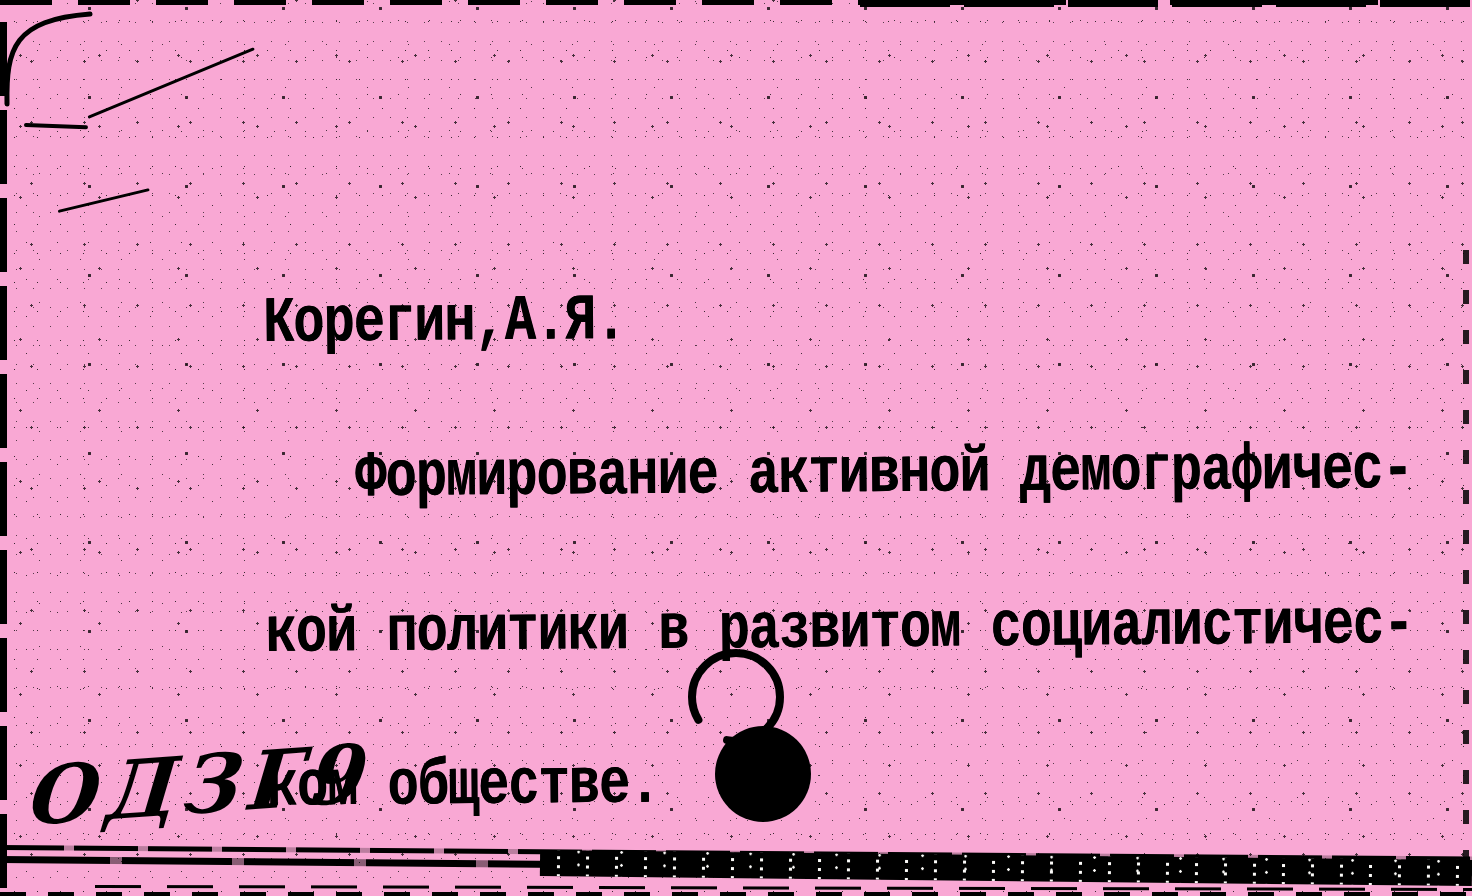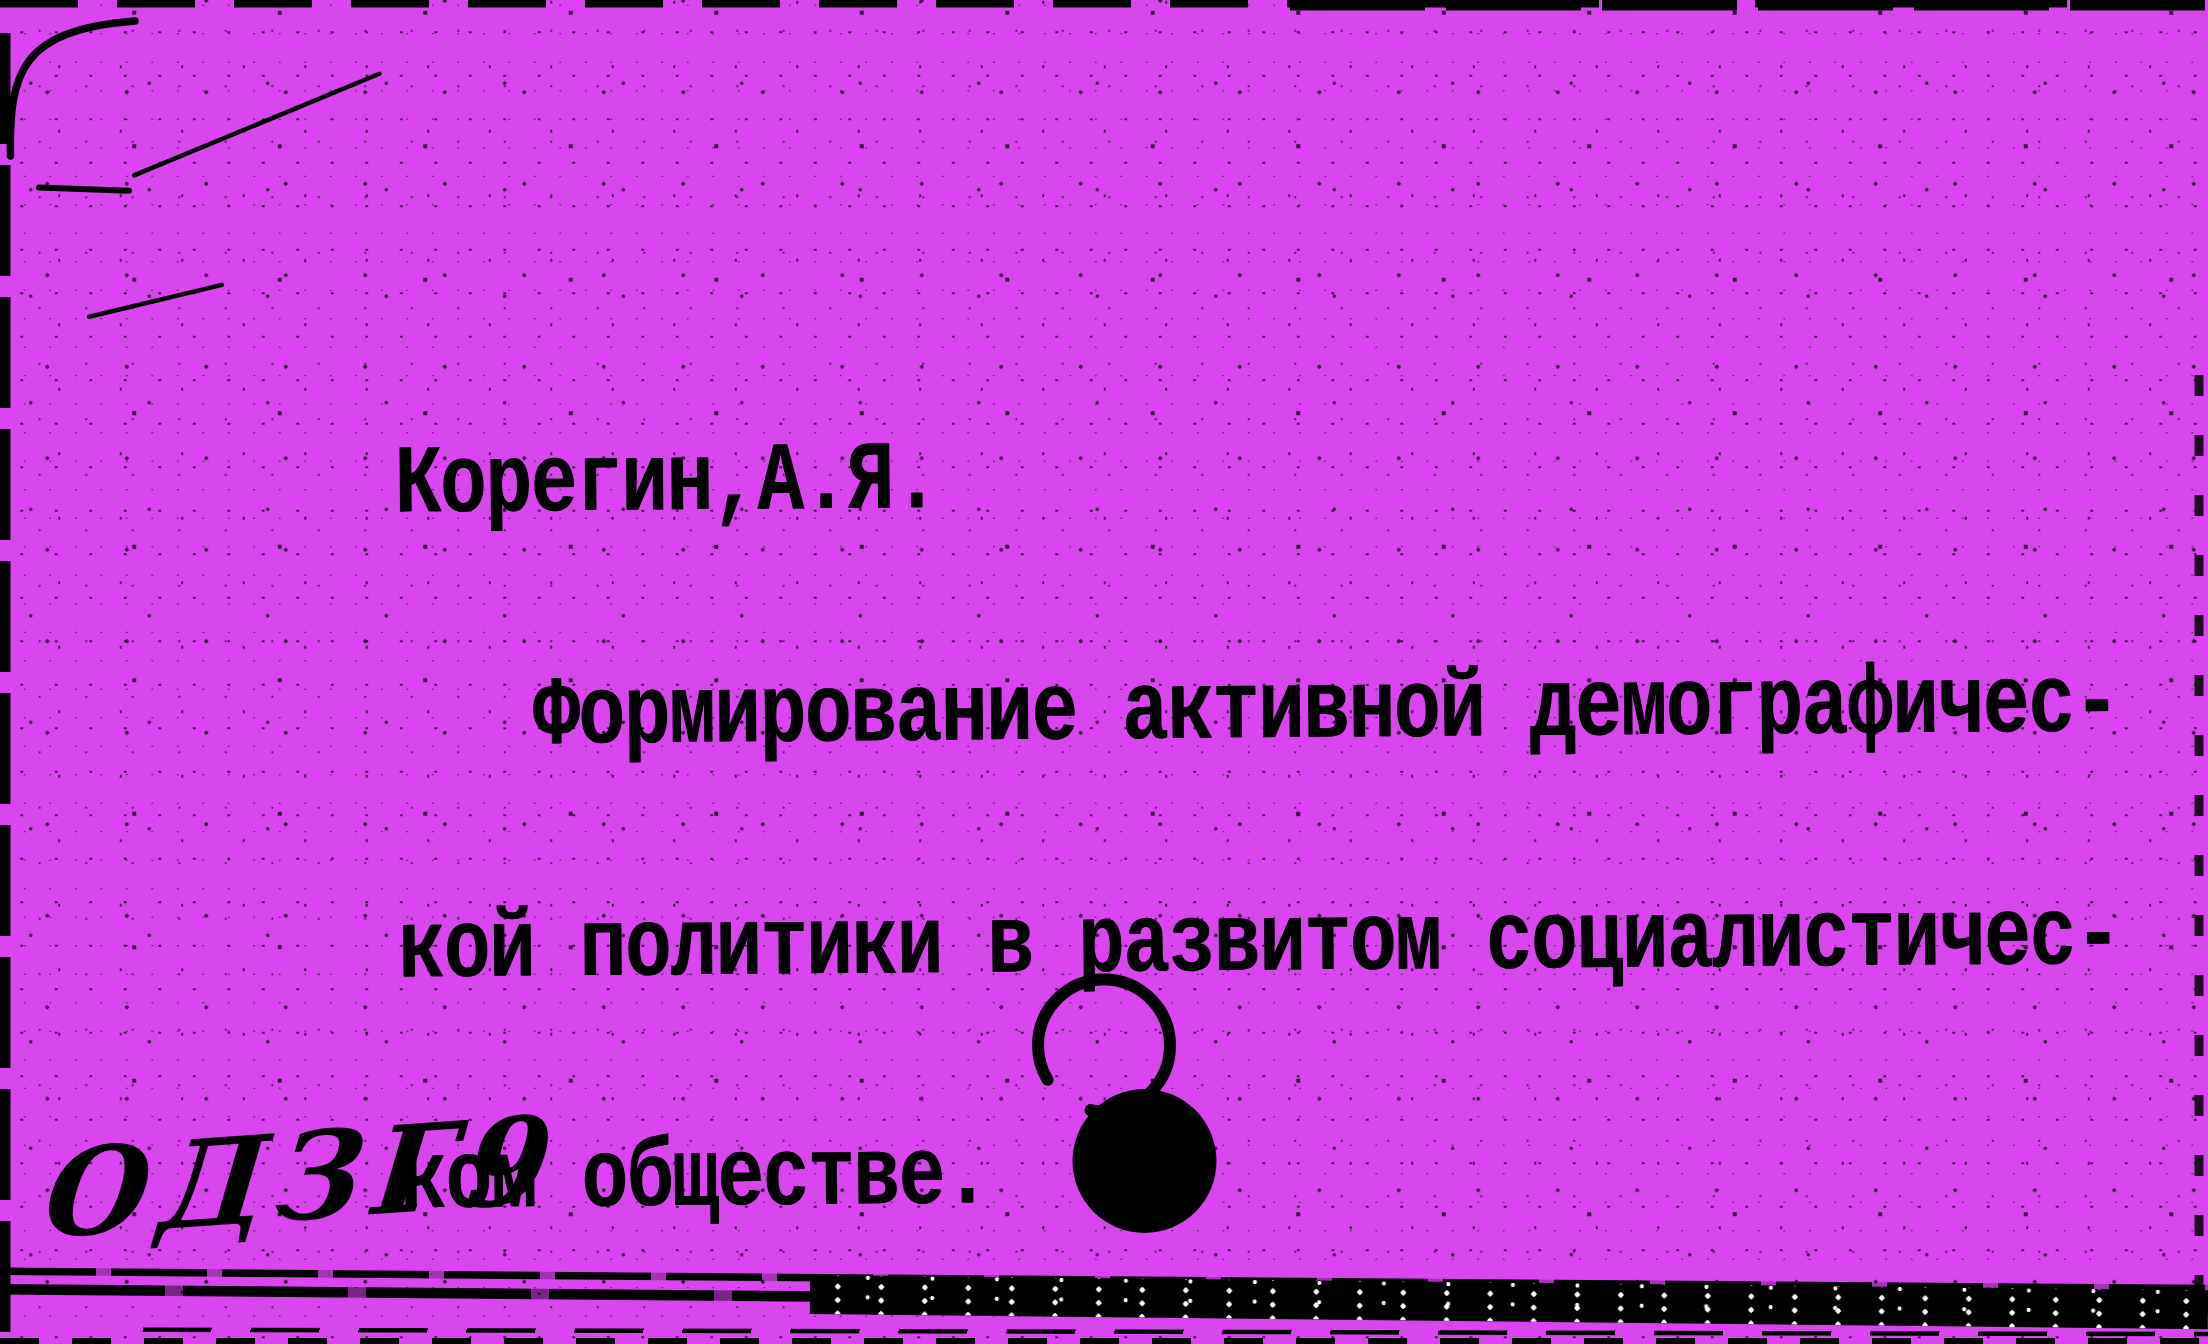--- a/index.html
+++ b/index.html
@@ -1,19 +1,19 @@
 <!DOCTYPE html>
 <html><head>
 <meta charset="utf-8">
 <style>
   html, body { margin: 0; padding: 0; background: #ffffff; }
   .card {
     position: relative;
     width: 1472px; height: 896px;
-    background: #d946ef;
+    background: #f9a8d4;
     overflow: hidden;
     font-family: "Liberation Mono", monospace;
   }
   
   .noise {
     position: absolute; inset: 0;
     background-image:
       radial-gradient(circle, rgba(0,0,0,.85) 0.7px, transparent 0.9px),
       radial-gradient(circle, rgba(0,0,0,.80) 0.6px, transparent 0.8px),
       radial-gradient(circle, rgba(0,0,0,.75) 0.8px, transparent 1.0px),

